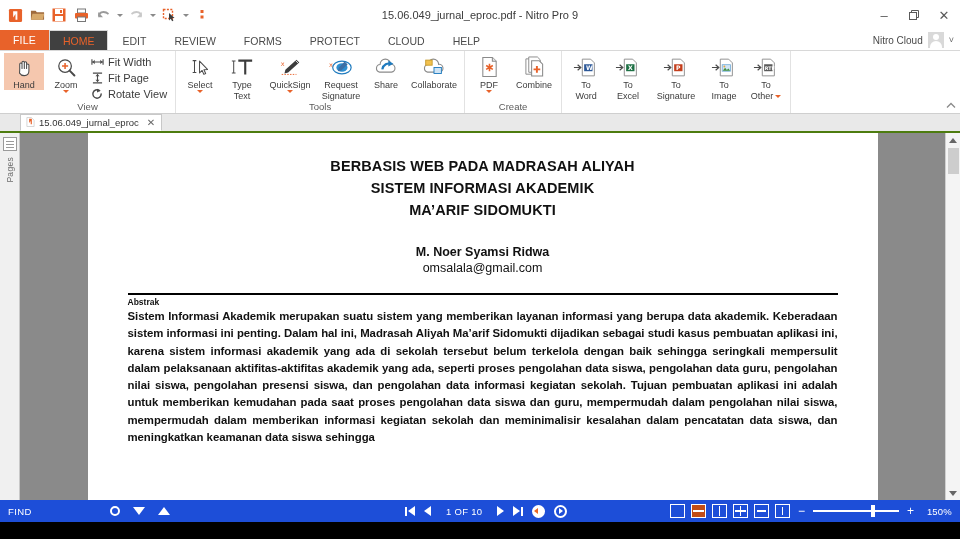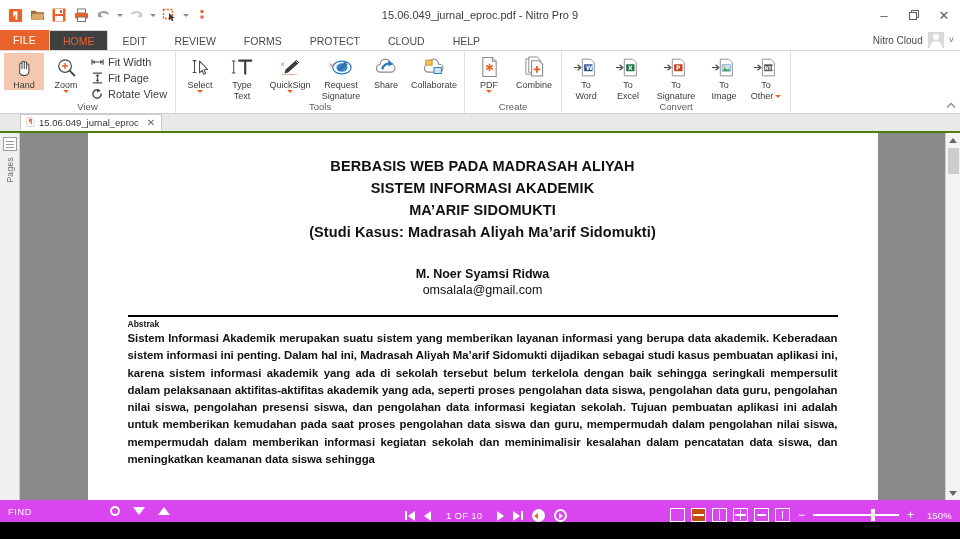--- a/index.html
+++ b/index.html
@@ -352,23 +352,23 @@
   .toprail {
     position: absolute;
     right: 0; top: 0;
     width: 15px;
     display: flex; flex-direction: column;
   }
 
   
   .statusbar {
     flex: 0 0 22px;
-    background: #d946ef;
-    display: flex;
-    align-items: flex-end;
+    background: #1d4ed8;
+    display: flex;
+    align-items: center;
     color: #fff;
     font-size: 9.5px;
     position: relative;
   }
   .find-area {
     display: flex;
     align-items: center;
     gap: 0;
     width: 230px;
     height: 22px;
@@ -759,21 +759,20 @@
                 <text x="12.6" y="13.3" font-size="5.2" fill="#fff" font-family="DejaVu Sans" font-weight="bold">RTF</text>
               </svg>
           </span>
           <span class="lbl">To</span>
           <span class="lbl" style="display:flex;align-items:center;gap:2px;text-align:right;">
             <span>Other</span>
             <span class="caret-dn orange"></span>
           </span>
         </div>
       </div>
-      <div class="rgroup-label">Convert</div>
     </div>
 
     <div class="ribbon-collapse">
       <svg width="10" height="8" viewBox="0 0 10 8">
           <path d="M1 5.5 L5 1.5 L9 5.5" stroke="#8a8a8a" stroke-width="1.3" fill="none"></path>
         </svg>
     </div>
   </div>
 
   <div class="doctabs">
@@ -799,21 +798,20 @@
           <i style="top:9px"></i>
         </div>
       <div class="sp-label">Pages</div>
     </div>
 
     <div class="docview">
       <div class="page">
         <div class="ttl">BERBASIS WEB PADA MADRASAH ALIYAH</div>
         <div class="ttl">SISTEM INFORMASI AKADEMIK</div>
         <div class="ttl">MA’ARIF SIDOMUKTI</div>
-        <div class="ttl">(Studi Kasus: Madrasah Aliyah Ma’arif Sidomukti)</div>
         <div class="author">M. Noer Syamsi Ridwa</div>
         <div class="affil" style="margin-top:0">omsalala@gmail.com</div>
         <div class="abs-wrap">
           <div class="abs-rule"></div>
           <div class="abs-head">Abstrak</div>
           <div class="abs-body">Sistem Informasi Akademik merupakan suatu sistem yang memberikan layanan informasi yang berupa data akademik. Keberadaan sistem informasi ini penting. Dalam hal ini, Madrasah Aliyah Ma’arif Sidomukti dijadikan sebagai studi kasus pembuatan aplikasi ini, karena sistem informasi akademik yang ada di sekolah tersebut belum terkelola dengan baik sehingga seringkali mempersulit dalam pelaksanaan aktifitas-aktifitas akademik yang ada, seperti proses pengolahan data siswa, pengolahan data guru, pengolahan nilai siswa, pengolahan presensi siswa, dan pengolahan data informasi kegiatan sekolah. Tujuan pembuatan aplikasi ini adalah untuk memberikan kemudahan pada saat proses pengolahan data siswa dan guru, mempermudah dalam pengolahan nilai siswa, mempermudah dalam memberikan informasi kegiatan sekolah dan meminimalisir kesalahan dalam pencatatan data siswa, dan meningkatkan keamanan data siswa sehingga</div>
         </div>
       </div>
 
       <div class="toprail"></div>

